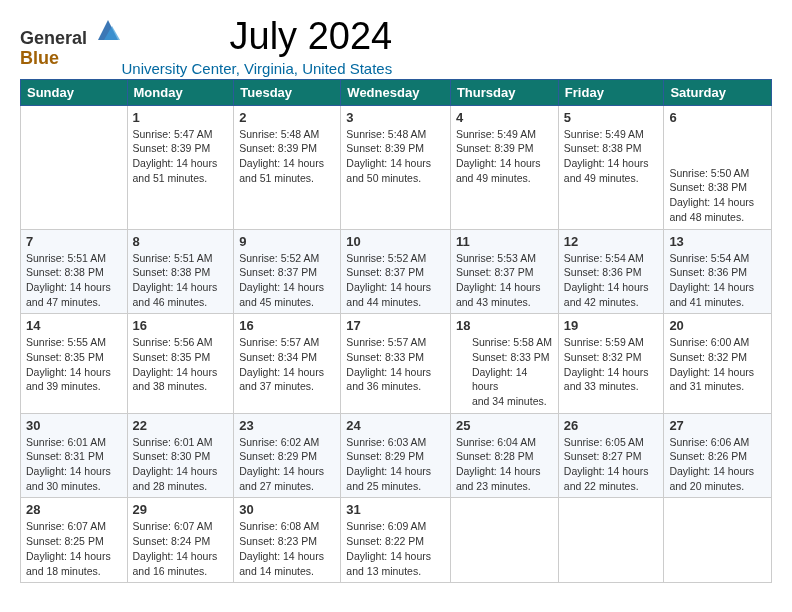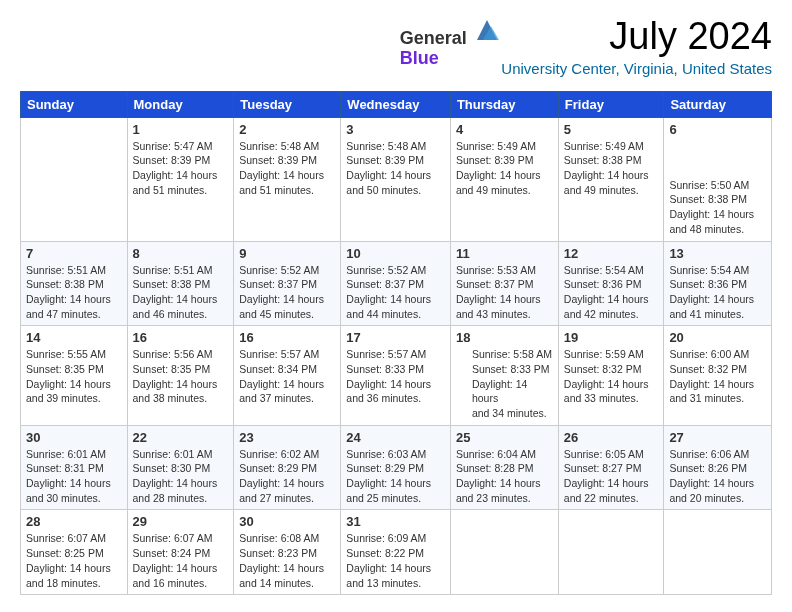--- a/index.html
+++ b/index.html
@@ -9,39 +9,39 @@
       width: 792px;
       height: 612px;
       overflow: hidden;
     }
     .page {
       width: 792px;
       padding: 16px 20px 10px 20px;
     }
     .header {
       display: flex;
-      justify-content: flex-end;
+      justify-content: flex-start;
       align-items: flex-start;
-      margin-bottom: 14px;
+      margin-bottom: 2px;
     }
     .logo {
       display: flex;
       align-items: center;
       gap: 0px;
     }
     .logo-text-general {
       font-size: 18px;
       font-weight: bold;
       color: #333;
       line-height: 1.1;
     }
     .logo-text-blue {
       font-size: 18px;
       font-weight: bold;
-      color: #6d28d9;
+      color: #a16207;
       line-height: 1.1;
     }
     .logo-icon {
       width: 28px;
       height: 28px;
       margin-left: 2px;
     }
     .title-block {
       text-align: right;
     }
@@ -55,21 +55,21 @@
       font-size: 15px;
       color: #0369a1;
       margin-top: 2px;
     }
     .calendar {
       width: 100%;
       border-collapse: collapse;
       font-size: 11px;
     }
     .calendar thead tr th {
-      background-color: #1d4ed8;
+      background-color: #0f766e;
       color: #fff;
       padding: 5px 6px;
       font-size: 13px;
       font-weight: bold;
       text-align: left;
       border: 1px solid #2a5a9a;
     }
     .calendar tbody tr td {
       border: 1px solid #ccc;
       vertical-align: top;

